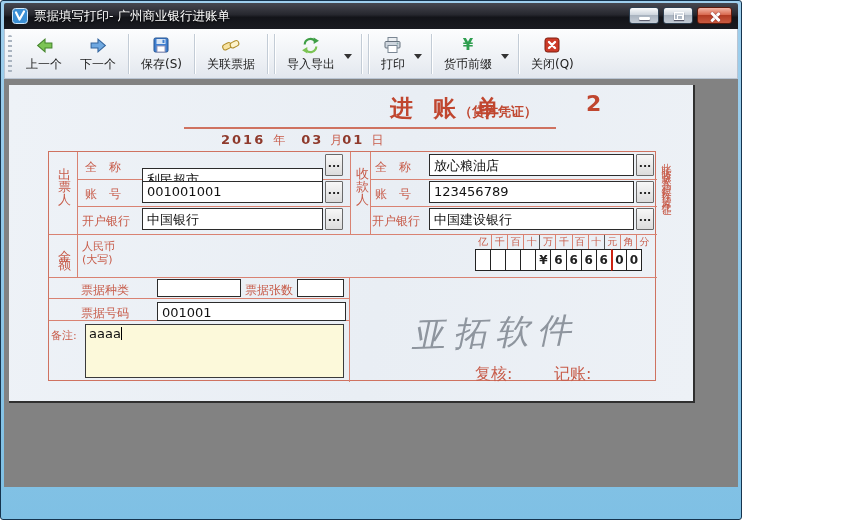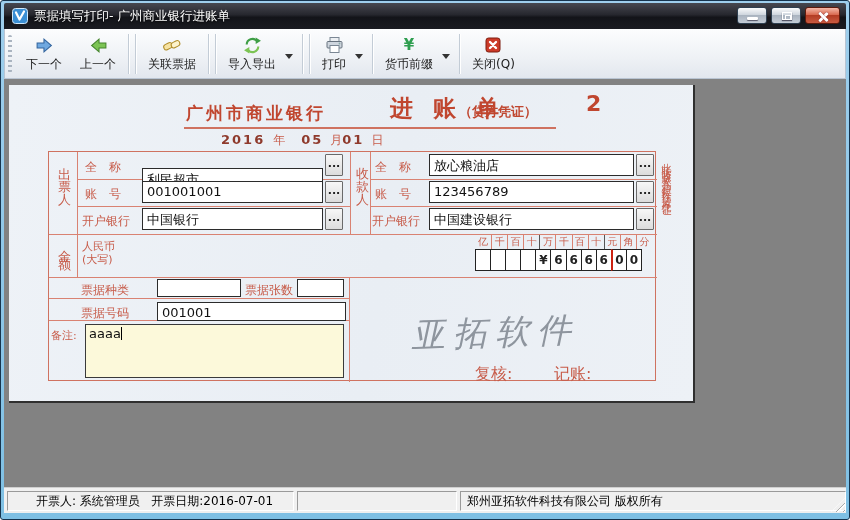--- a/index.html
+++ b/index.html
@@ -1,18 +1,18 @@
 <!DOCTYPE html>
 <html><head>
 <meta charset="utf-8">
 <style>
   * { margin:0; padding:0; box-sizing:border-box; }
   body { width:850px; height:520px; font-family:"DejaVu Sans","Liberation Sans",sans-serif; }
 
-  .window { width:850px; height:520px; border:1px solid #16344e; border-radius:3px;
+  .window { width:742px; height:520px; border:1px solid #16344e; border-radius:3px;
     background:linear-gradient(#9fcfed,#7fc0e4); padding:2px 3px 24px 3px; position:relative; }
 
   
   .titlebar { height:26px; background:linear-gradient(#474850,#26272e 45%,#131419 55%,#1a1b21);
     display:flex; align-items:center; color:#fff; border-radius:2px 2px 0 0; position:relative; }
   .t-icon { width:16px; height:16px; margin:0 6px 0 8px; flex:0 0 auto; }
   .t-title { font-size:12.5px; white-space:pre; text-shadow:0 1px 2px #000; }
   .winbtns { position:absolute; right:6px; top:4px; display:flex; gap:4px; }
   .wbtn { width:30px; height:17px; border:1px solid #2e3f50; border-radius:3px;
     background:linear-gradient(#fafbfc,#cfd6de 45%,#aab4c0 50%,#c4ccd6); position:relative; cursor:pointer; }
@@ -119,37 +119,48 @@
         </div>
     </div>
   </div>
 
   <div class="toolbar">
     <div class="drag-handle"></div>
 
     <div class="tbtn">
       <span class="ico">
         <svg width="19" height="19" viewBox="0 0 18 18">
+            <path d="M9.5 3 L2.5 9 L9.5 15 V11.4 H16 V6.6 H9.5 Z" fill="#7cc454" stroke="#44842c" stroke-width="1"></path>
+          </svg>
+      </span>
+      <span class="lbl">上一个</span>
+    </div>
+
+    <div class="tbtn">
+      <span class="ico">
+        <svg width="19" height="19" viewBox="0 0 18 18">
             <path d="M8.5 3 L15.5 9 L8.5 15 V11.4 H2 V6.6 H8.5 Z" fill="#6fa8e0" stroke="#33659e" stroke-width="1"></path>
           </svg>
       </span>
       <span class="lbl">下一个</span>
     </div>
 
-    <div class="tbtn">
-      <span class="ico">
-        <svg width="19" height="19" viewBox="0 0 18 18">
-            <path d="M9.5 3 L2.5 9 L9.5 15 V11.4 H16 V6.6 H9.5 Z" fill="#7cc454" stroke="#44842c" stroke-width="1"></path>
-          </svg>
-      </span>
-      <span class="lbl">上一个</span>
-    </div>
-
-    <div class="sep"></div>
-
+    <div class="sep"></div>
+
+    <div class="tbtn">
+      <span class="ico">
+        <svg width="18" height="18" viewBox="0 0 18 18">
+          <rect x="2" y="2" width="14" height="14" rx="1.5" fill="#3f7fd0" stroke="#24538f"></rect>
+          <rect x="4.5" y="3" width="9" height="5" fill="#d9e6f5"></rect>
+          <rect x="5" y="10" width="8" height="6" fill="#ffffff" stroke="#99b"></rect>
+          <rect x="10.5" y="3.8" width="2" height="3.2" fill="#3f7fd0"></rect>
+        </svg>
+      </span>
+      <span class="lbl">保存(S)</span>
+    </div>
 
     <div class="sep"></div>
 
     <div class="tbtn">
       <span class="ico">
         <svg width="20" height="19" viewBox="0 0 20 18">
           <rect x="1.5" y="7" width="9" height="5.5" rx="2.7" fill="#f7e3a2" stroke="#b08c28" transform="rotate(-28 6 9.7)"></rect>
           <rect x="9" y="5" width="9" height="5.5" rx="2.7" fill="#fdf3cc" stroke="#b08c28" transform="rotate(-28 13.5 7.7)"></rect>
         </svg>
       </span>
@@ -220,30 +231,29 @@
           <path d="M6 6 L12 12 M12 6 L6 12" stroke="#ffffff" stroke-width="2.4" stroke-linecap="round"></path>
         </svg>
       </span>
       <span class="lbl">关闭(Q)</span>
     </div>
   </div>
 
   <div class="content">
     <div class="paper">
 
-      <div class="abs fh-bank">广州市商业银行</div>
       <div class="abs fh-title">进 账 单</div>
       <div class="abs fh-sub">（贷方凭证）</div>
       <div class="abs fh-num">2</div>
       <div class="abs fh-underline"></div>
 
       <div class="abs date-row">
         <span class="num">2016</span>
         <span class="unit" style="margin-left:8px">年</span>
-        <span class="num" style="margin-left:16px">05</span>
+        <span class="num" style="margin-left:16px">03</span>
         <span class="unit" style="margin-left:7px">月</span>
         <span class="num" style="">01</span>
         <span class="unit" style="margin-left:7px">日</span>
       </div>
 
       <div class="abs ftable">
 
         <div class="vl" style="left:28px;top:0;height:125px"></div>
         <div class="vl" style="left:301px;top:0;height:82px"></div>
         <div class="vl" style="left:321px;top:0;height:82px"></div>
@@ -328,20 +338,14 @@
 
         <div class="abs wm" style="left:362px;top:158px">亚拓软件</div>
         <div class="abs sign" style="left:426px;top:212px">复核:</div>
         <div class="abs sign" style="left:505px;top:212px">记账:</div>
       </div>
 
       <div class="abs vtext vnote" style="left:650px;top:70px;height:215px">此联当收款人开户银行作贷方凭证</div>
     </div>
   </div>
 
-  <div class="statusbar">
-    <div class="panel" style="left:3px;width:287px;padding-left:28px">开票人: 系统管理员   开票日期:2016-07-01</div>
-    <div class="panel" style="left:293px;width:160px"></div>
-    <div class="panel" style="left:456px;width:386px;padding-left:6px">郑州亚拓软件科技有限公司 版权所有</div>
-    <div class="grip"></div>
-  </div>
 
 </div>
 
 </body></html>

